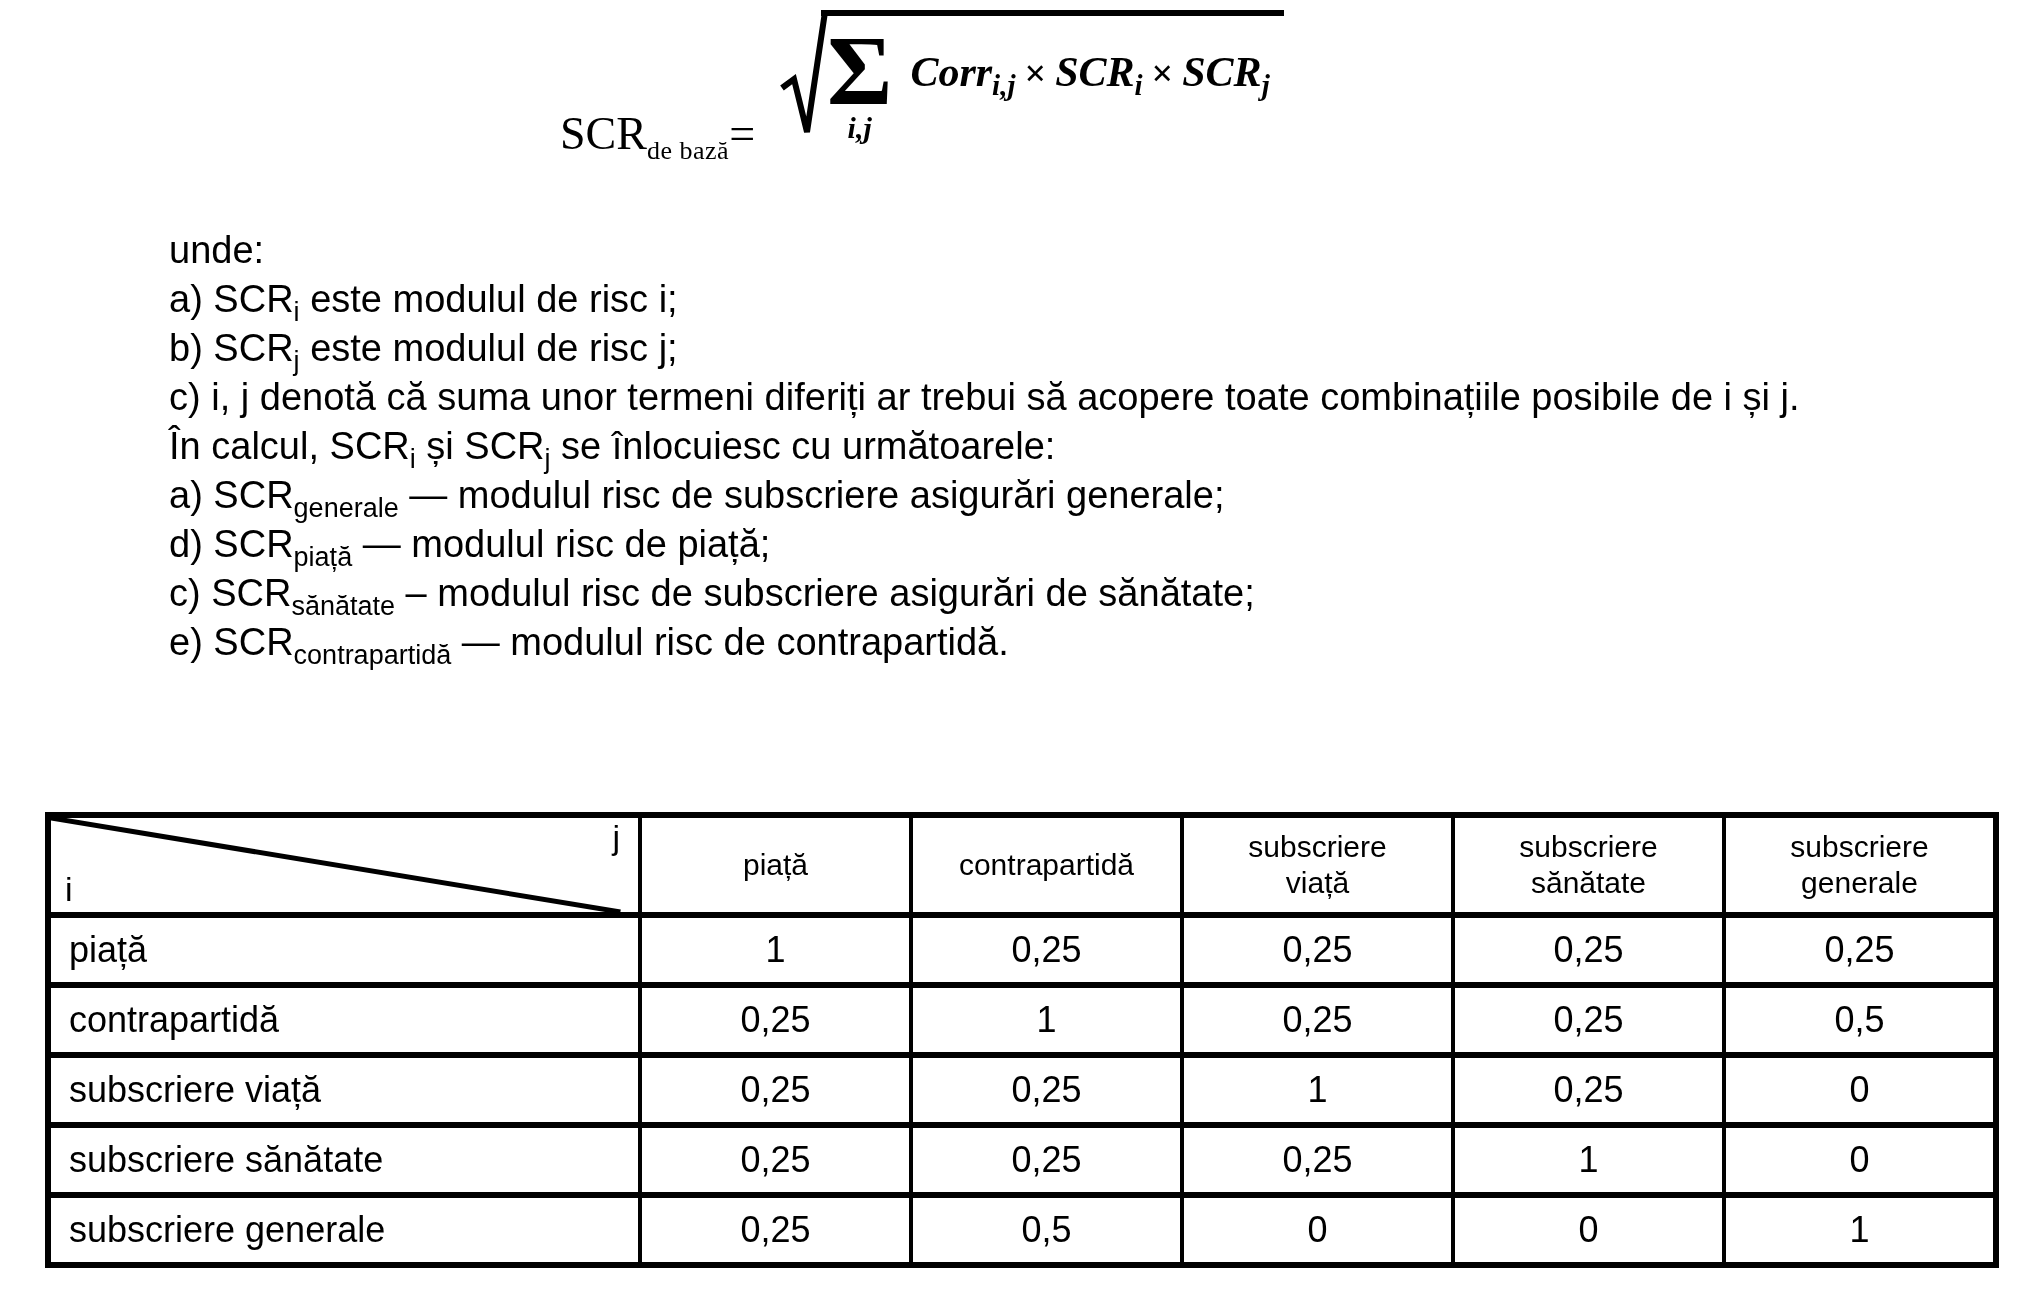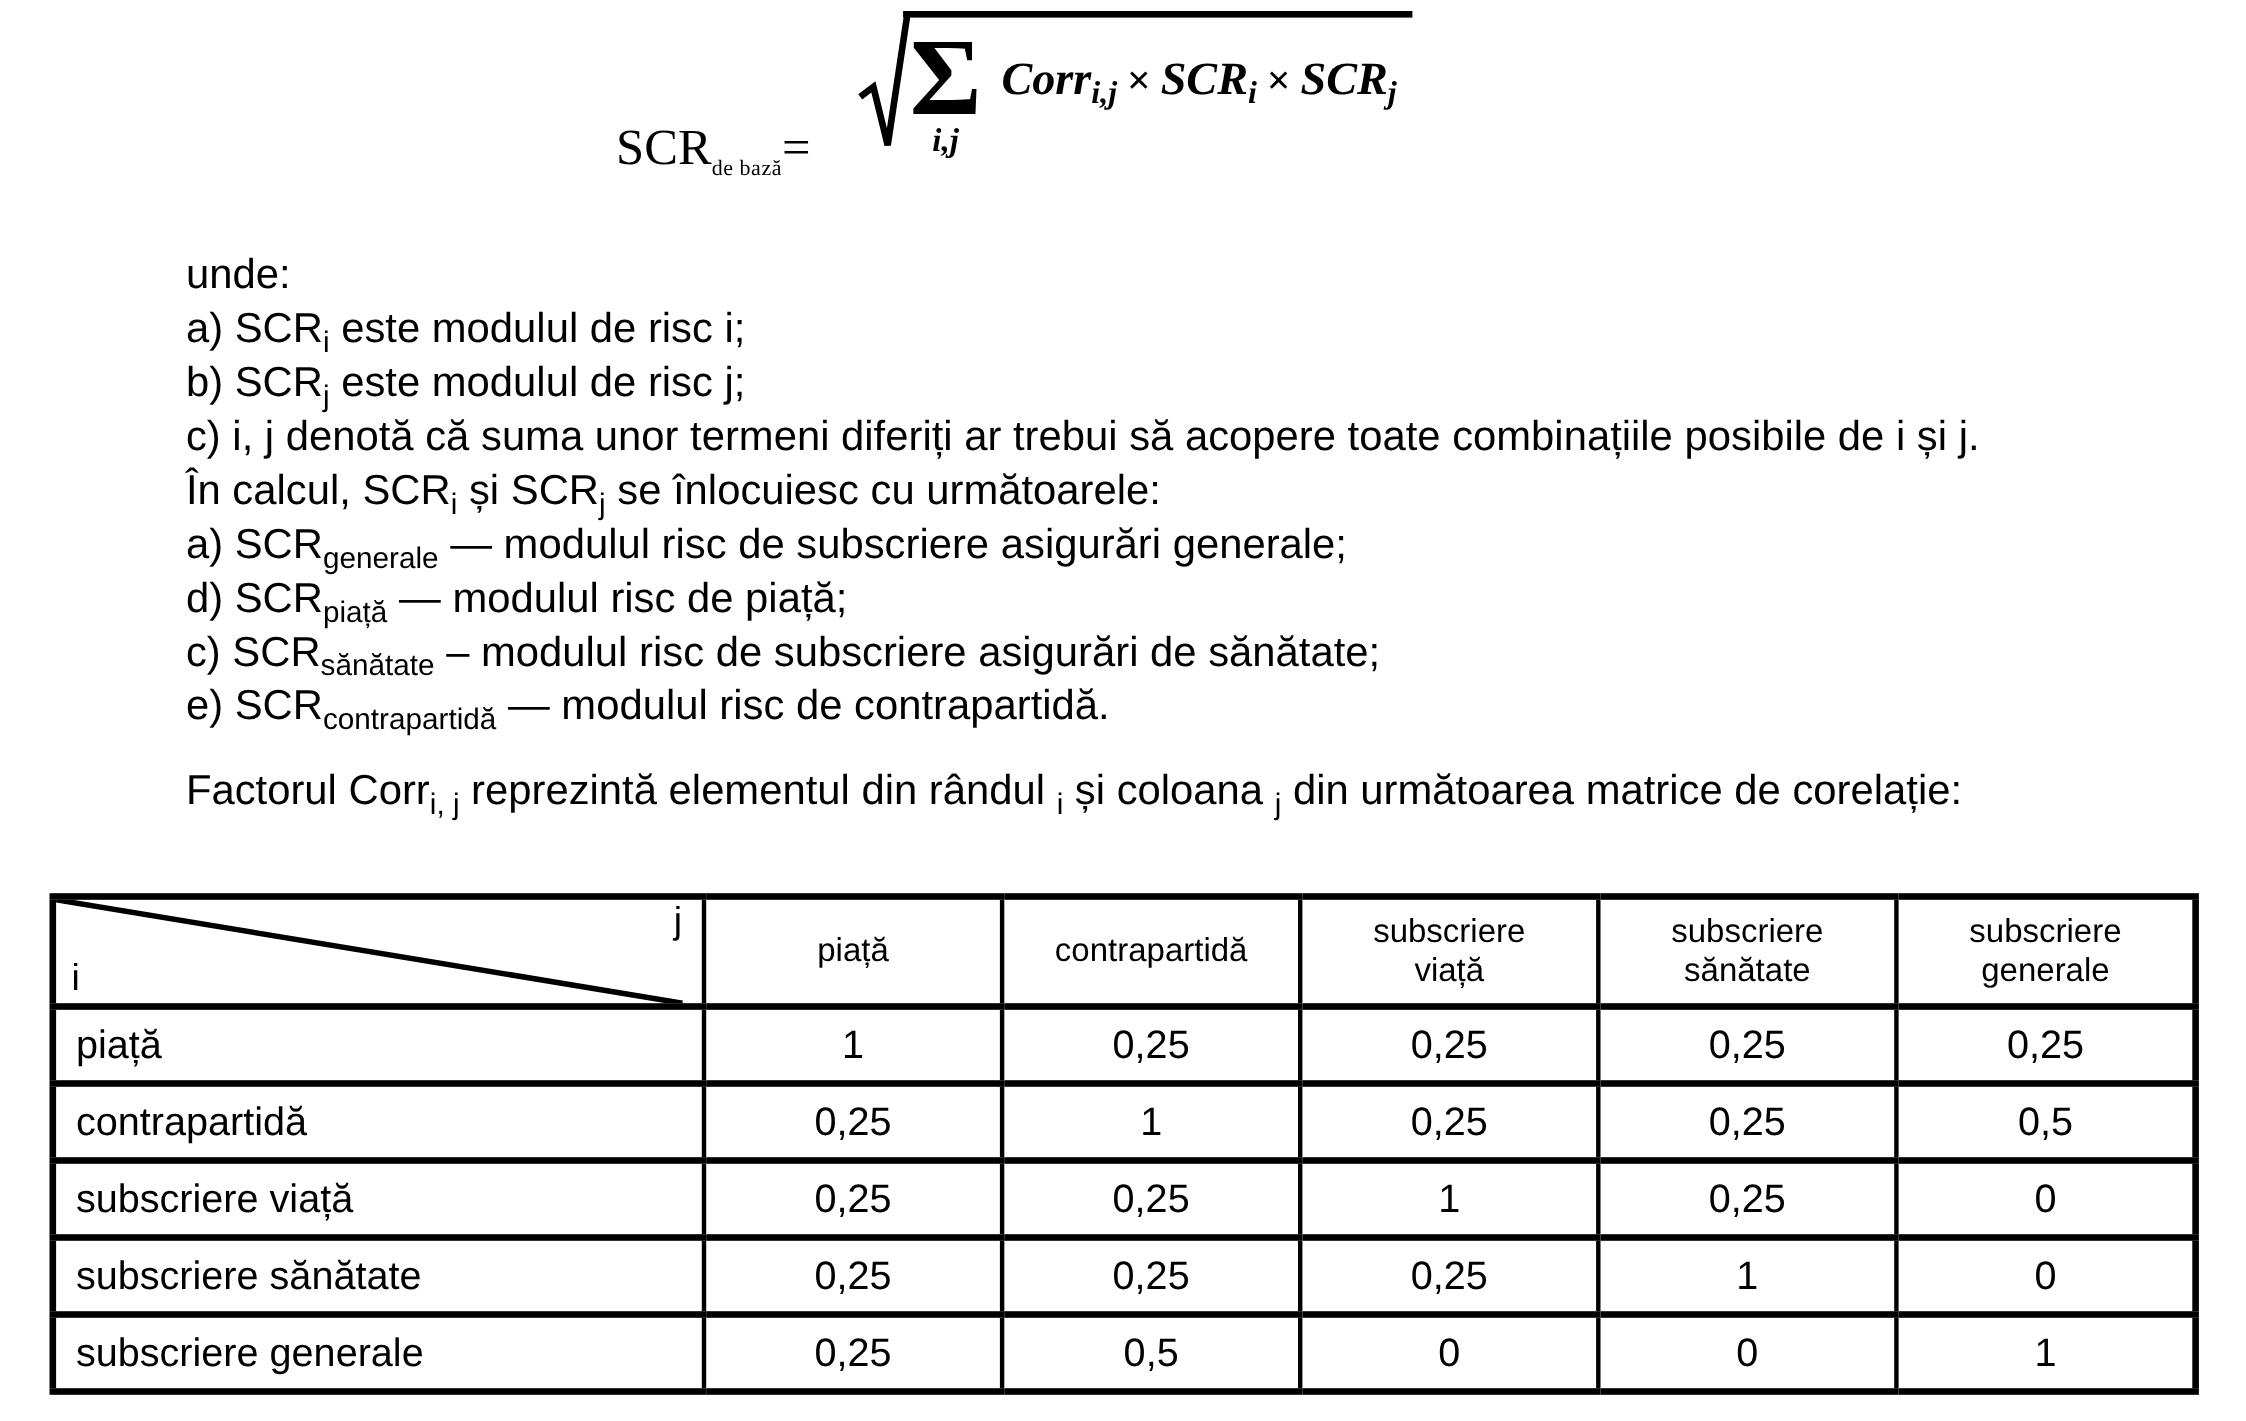--- a/index.html
+++ b/index.html
@@ -10,21 +10,21 @@
     overflow:hidden;
   }
 
   
   .formula { position:absolute; left:560px; top:6px; height:168px; width:760px; }
   .formula-lhs {
     position:absolute; left:0; bottom:14px;
     font-family:"Liberation Serif", serif; font-size:46px; white-space:nowrap;
   }
   .formula-lhs .fsub {
-    font-size:20px; position:relative; top:10px; letter-spacing:0.5px;
+    font-size:26px; position:relative; top:10px; letter-spacing:0.5px;
   }
   .radical { position:absolute; left:220px; top:2px; display:flex; align-items:flex-start; }
   .radical svg { display:block; }
   .radicand {
     border-top:6px solid #000; height:128px; margin-left:-7px; margin-top:2px;
     display:flex; align-items:center; padding:0 14px 0 6px;
     font-family:"Liberation Serif", serif;
   }
   .sum { display:flex; flex-direction:column; align-items:center; margin-top:16px; }
   .sigma { font-weight:bold; font-size:100px; line-height:78px; }
@@ -100,21 +100,20 @@
 
     <p><span>a) </span><span><span>SCR</span><sub>generale</sub></span><span> — modulul risc de subscriere asigurări generale;</span></p>
 
 
     <p><span>d) </span><span><span>SCR</span><sub>piață</sub></span><span> — modulul risc de piață;</span></p>
 
     <p><span>c) </span><span><span>SCR</span><sub>sănătate</sub></span><span> – modulul risc de subscriere asigurări de sănătate;</span></p>
 
     <p><span>e) </span><span><span>SCR</span><sub>contrapartidă</sub></span><span> — modulul risc de contrapartidă.</span></p>
 
-    <p class="factor-line"><span>Factorul Corr</span><sub>i, j</sub><span> reprezintă elementul din rândul </span><sub>i</sub><span> și coloana </span><sub>j</sub><span> din următoarea matrice de corelație:</span></p>
   </div>
 
   <table class="matrix">
     <colgroup>
       <col style="width:592px">
         <col style="width:271px">
         <col style="width:271px">
         <col style="width:271px">
         <col style="width:271px">
         <col style="width:272px">

